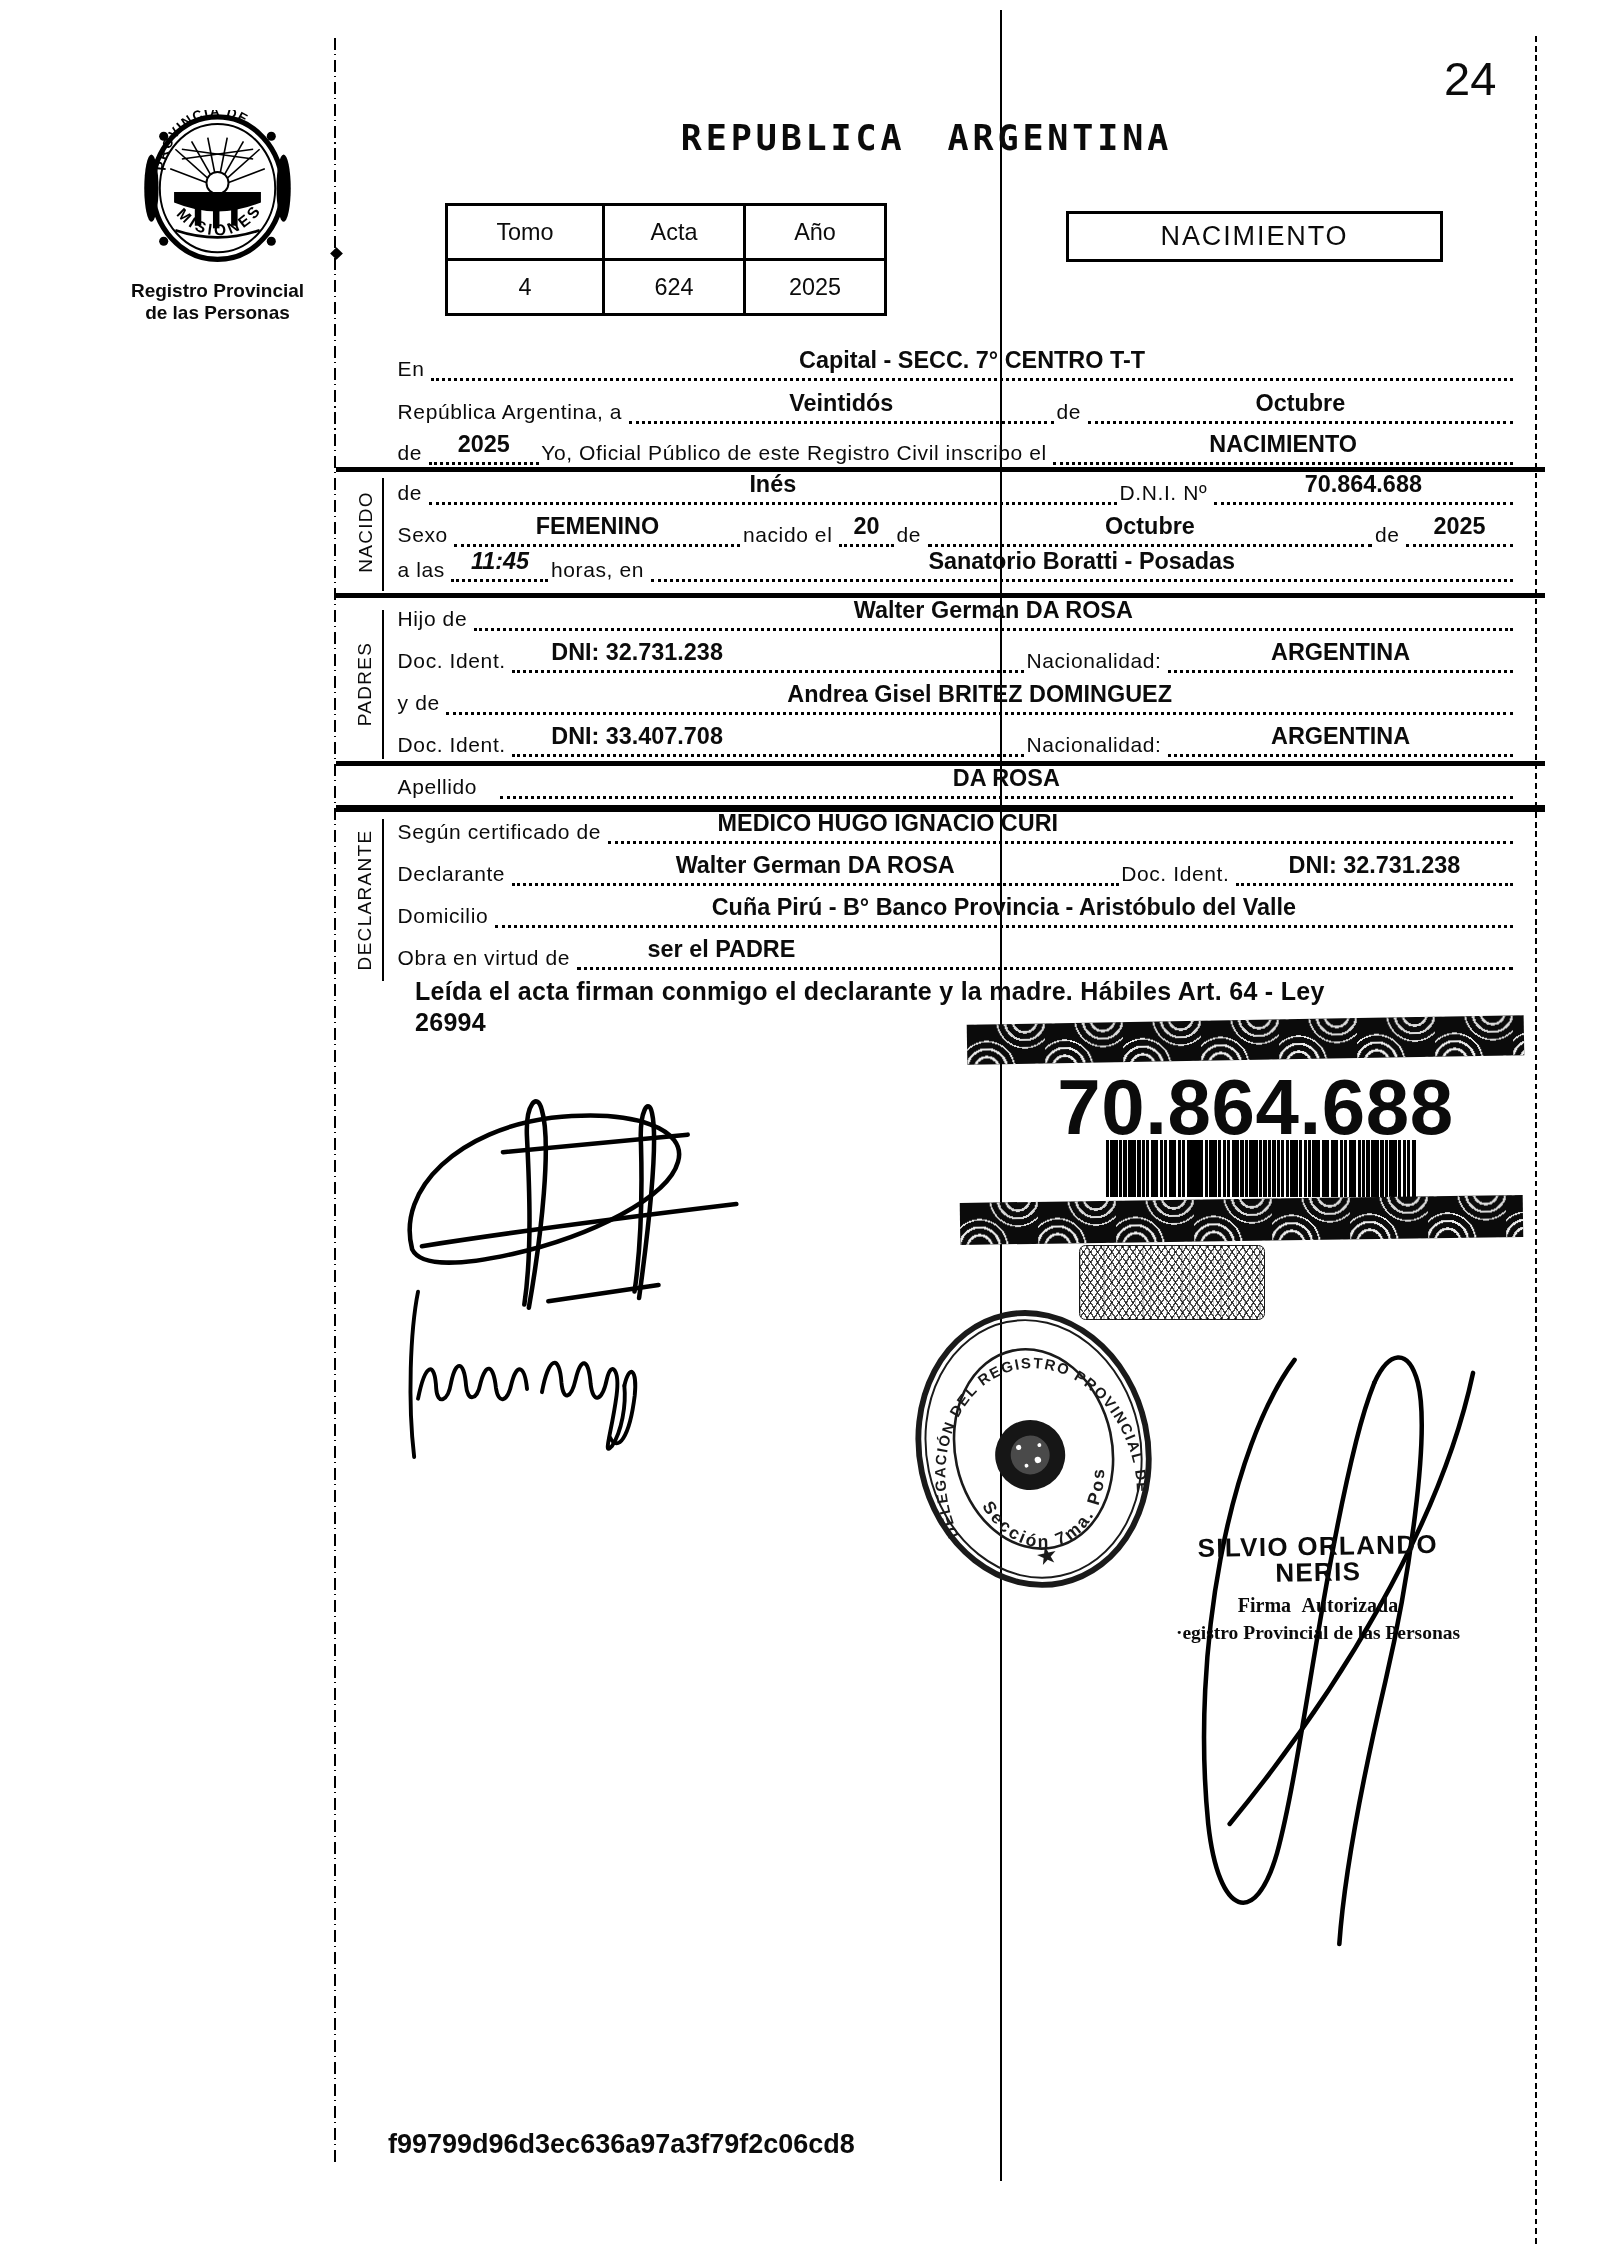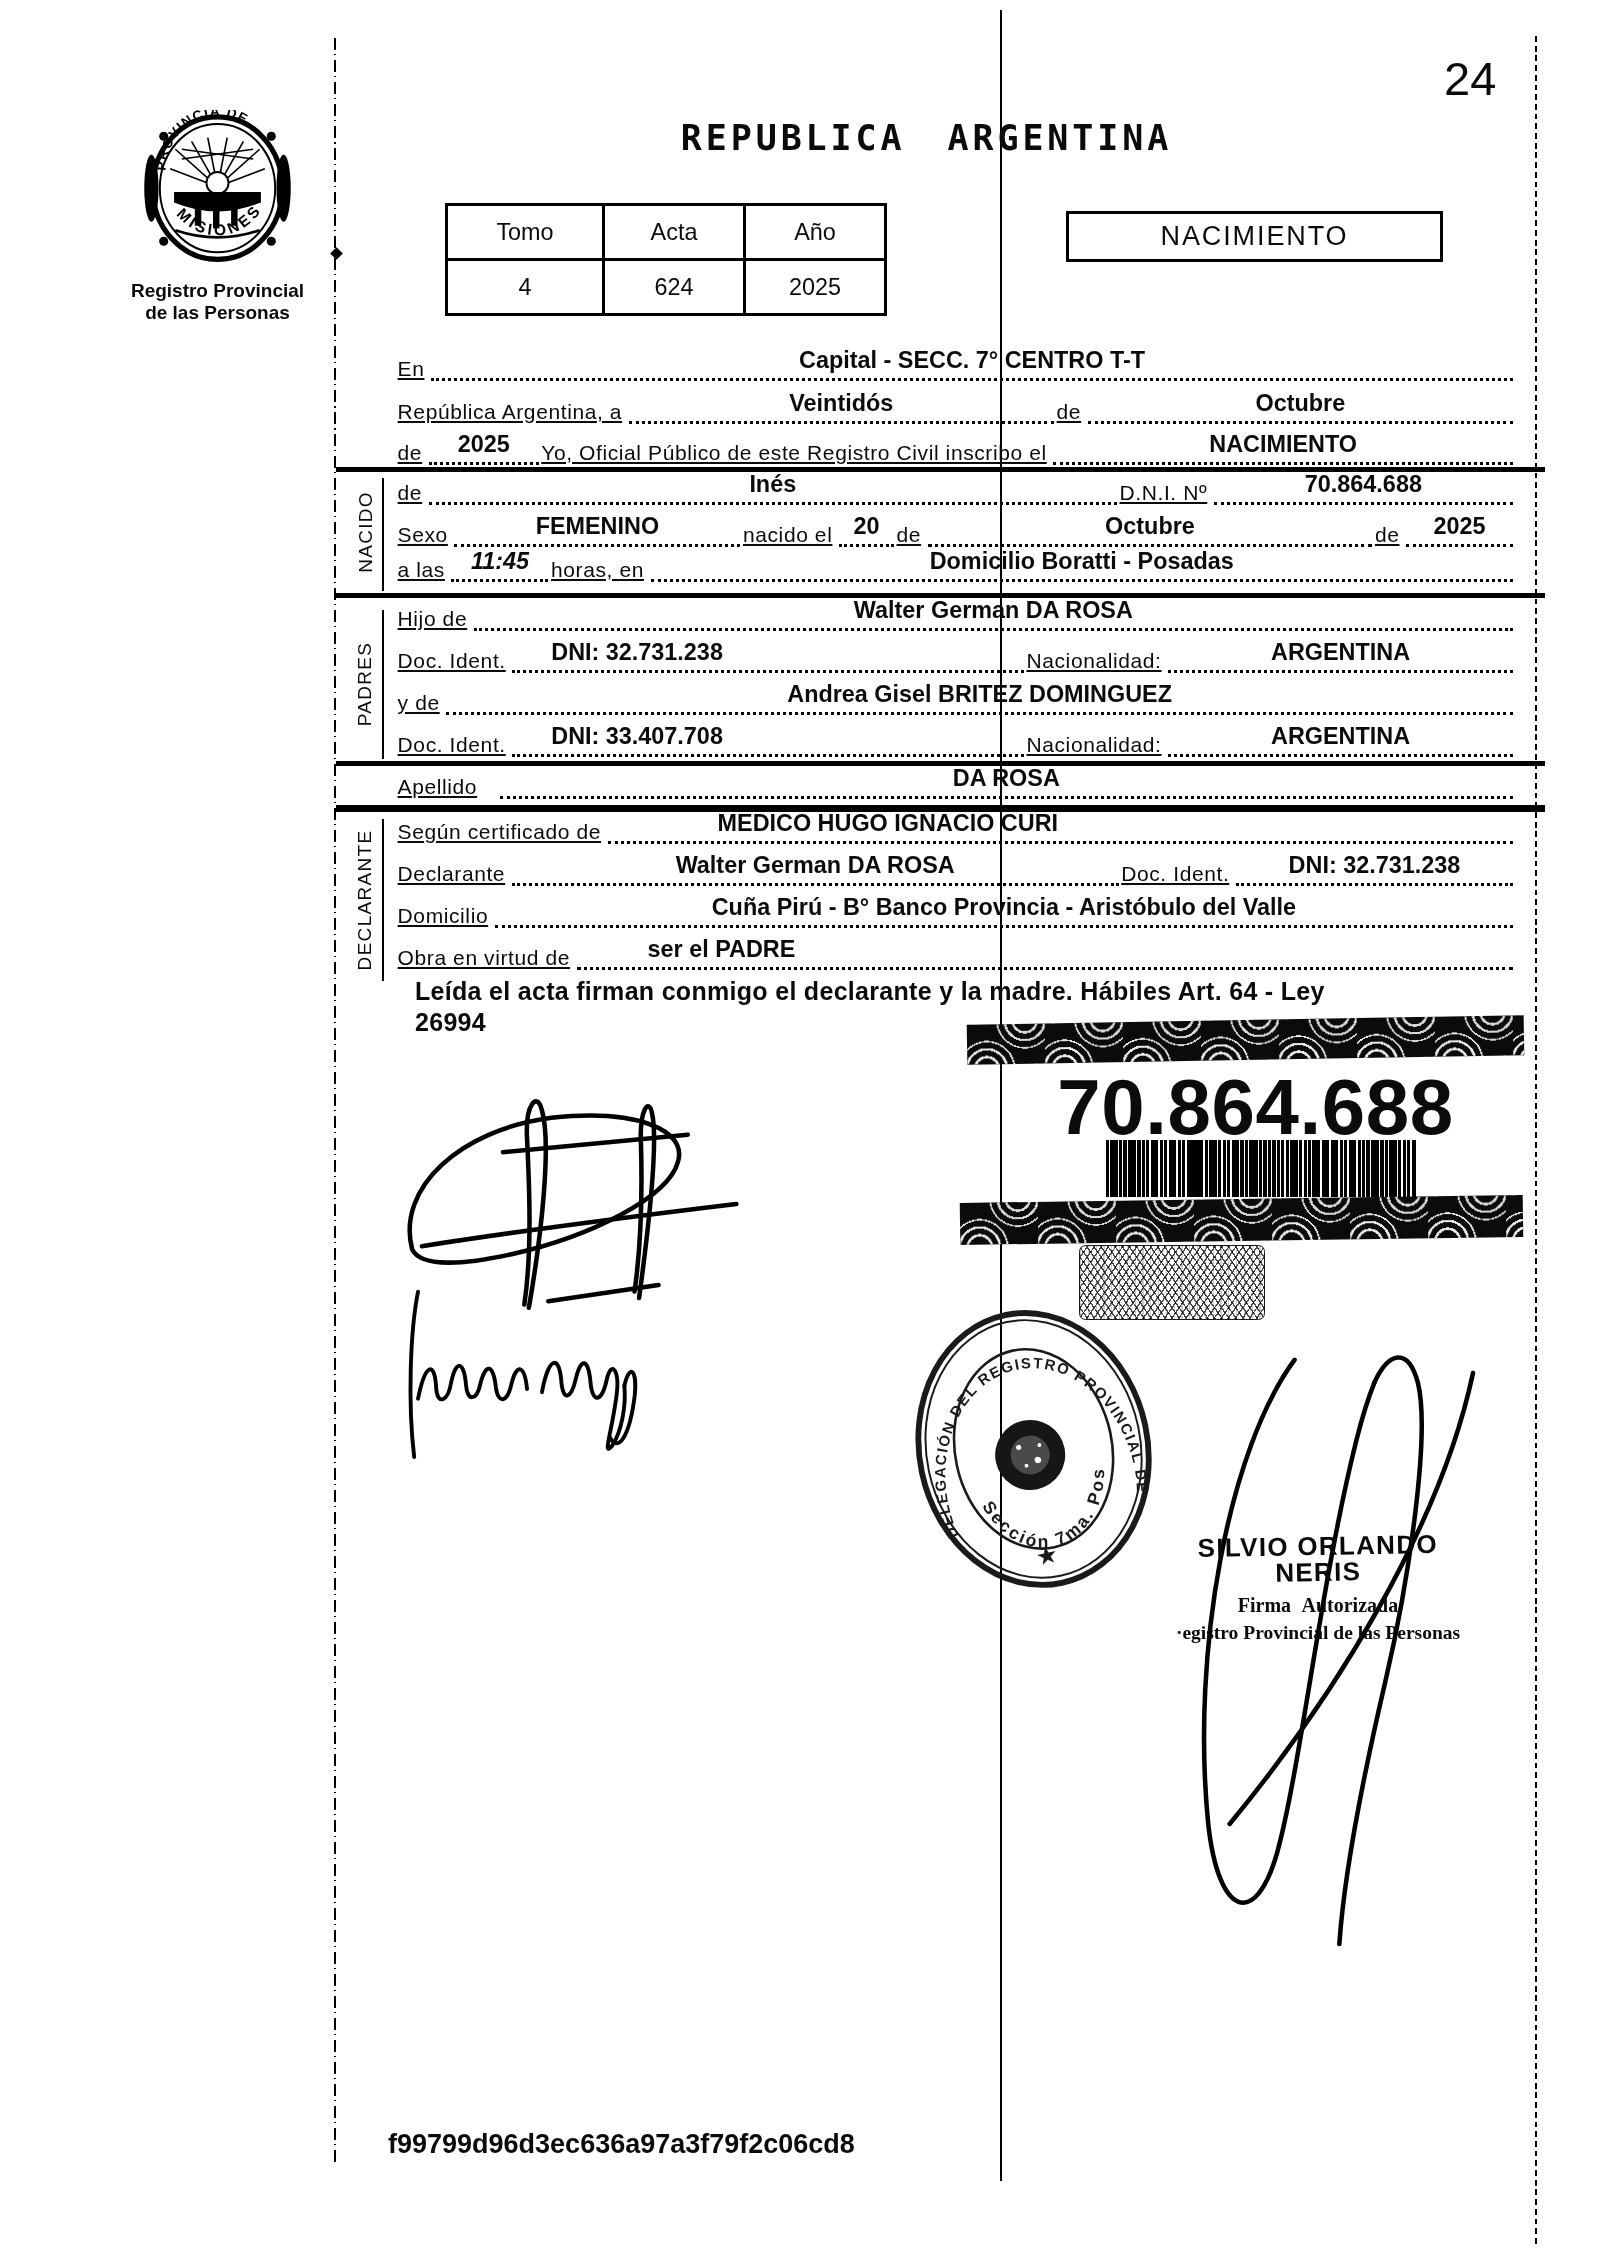--- a/index.html
+++ b/index.html
@@ -23,21 +23,21 @@
   
   .title{left:667px;top:121px;width:519px;text-align:center;
     font-family:"DejaVu Sans Mono",monospace;font-weight:bold;font-size:35px;
     letter-spacing:3.9px;word-spacing:17px;line-height:1;}
   .rec-table{left:445px;top:203px;width:406px;border-collapse:collapse;table-layout:fixed;}
   .rec-table td{border:3.2px solid #000;text-align:center;font-size:23.4px;height:44px;padding:4px;}
   .nac-box{left:1066px;top:211px;width:371px;height:45px;border:3.9px solid #000;
     display:flex;align-items:center;justify-content:center;font-size:27px;letter-spacing:1.9px;}
   
   .row{position:absolute;left:395px;width:1118px;height:44px;display:flex;align-items:flex-end;}
-  .lbl{font-size:21px;line-height:1;padding:0 6.5px 1.9px 2.6px;white-space:nowrap;letter-spacing:0.6px;text-decoration:underline;}
+  .lbl{font-size:21px;line-height:1;padding:0 6.5px 1.9px 2.6px;white-space:nowrap;letter-spacing:0.6px;}
   .fill{border-bottom:3.2px dotted #000;display:flex;justify-content:center;align-items:flex-end;min-width:0;}
   .grow{flex:1 1 0;}
   .val{font-weight:bold;font-size:23.4px;line-height:1;padding-bottom:5.8px;white-space:nowrap;}
   .fill.left{justify-content:flex-start;}
   
   .sep{left:336px;width:1209px;height:5.2px;background:#000;}
   .bracket{left:382px;width:1.9px;background:#000;}
   .side-label{font-size:19px;letter-spacing:1.3px;white-space:nowrap;transform:rotate(-90deg);transform-origin:center;}
   
   .closing{left:415px;top:976px;width:1103px;font-weight:bold;font-size:25px;line-height:30.5px;letter-spacing:0.3px;}
@@ -203,21 +203,21 @@
         <span class="val">2025</span>
       </span>
   </div>
   <div class="row" style="top:538px;">
     <span class="lbl">a las</span>
     <span class="fill" style="flex:0 0 97px;font-style:italic;">
         <span class="val">11:45</span>
       </span>
     <span class="lbl">horas, en</span>
     <span class="fill grow">
-        <span class="val">Domicilio Boratti - Posadas</span>
+        <span class="val">Sanatorio Boratti - Posadas</span>
       </span>
   </div>
   <div class="abs sep" style="top:593px;"></div>
 
   <div class="abs side-label" style="left:323px;top:673px;">PADRES</div>
   <div class="abs bracket" style="top:610px;height:149px;"></div>
   <div class="row" style="top:587px;">
     <span class="lbl">Hijo de</span>
     <span class="fill grow">
         <span class="val">Walter German DA ROSA</span>

